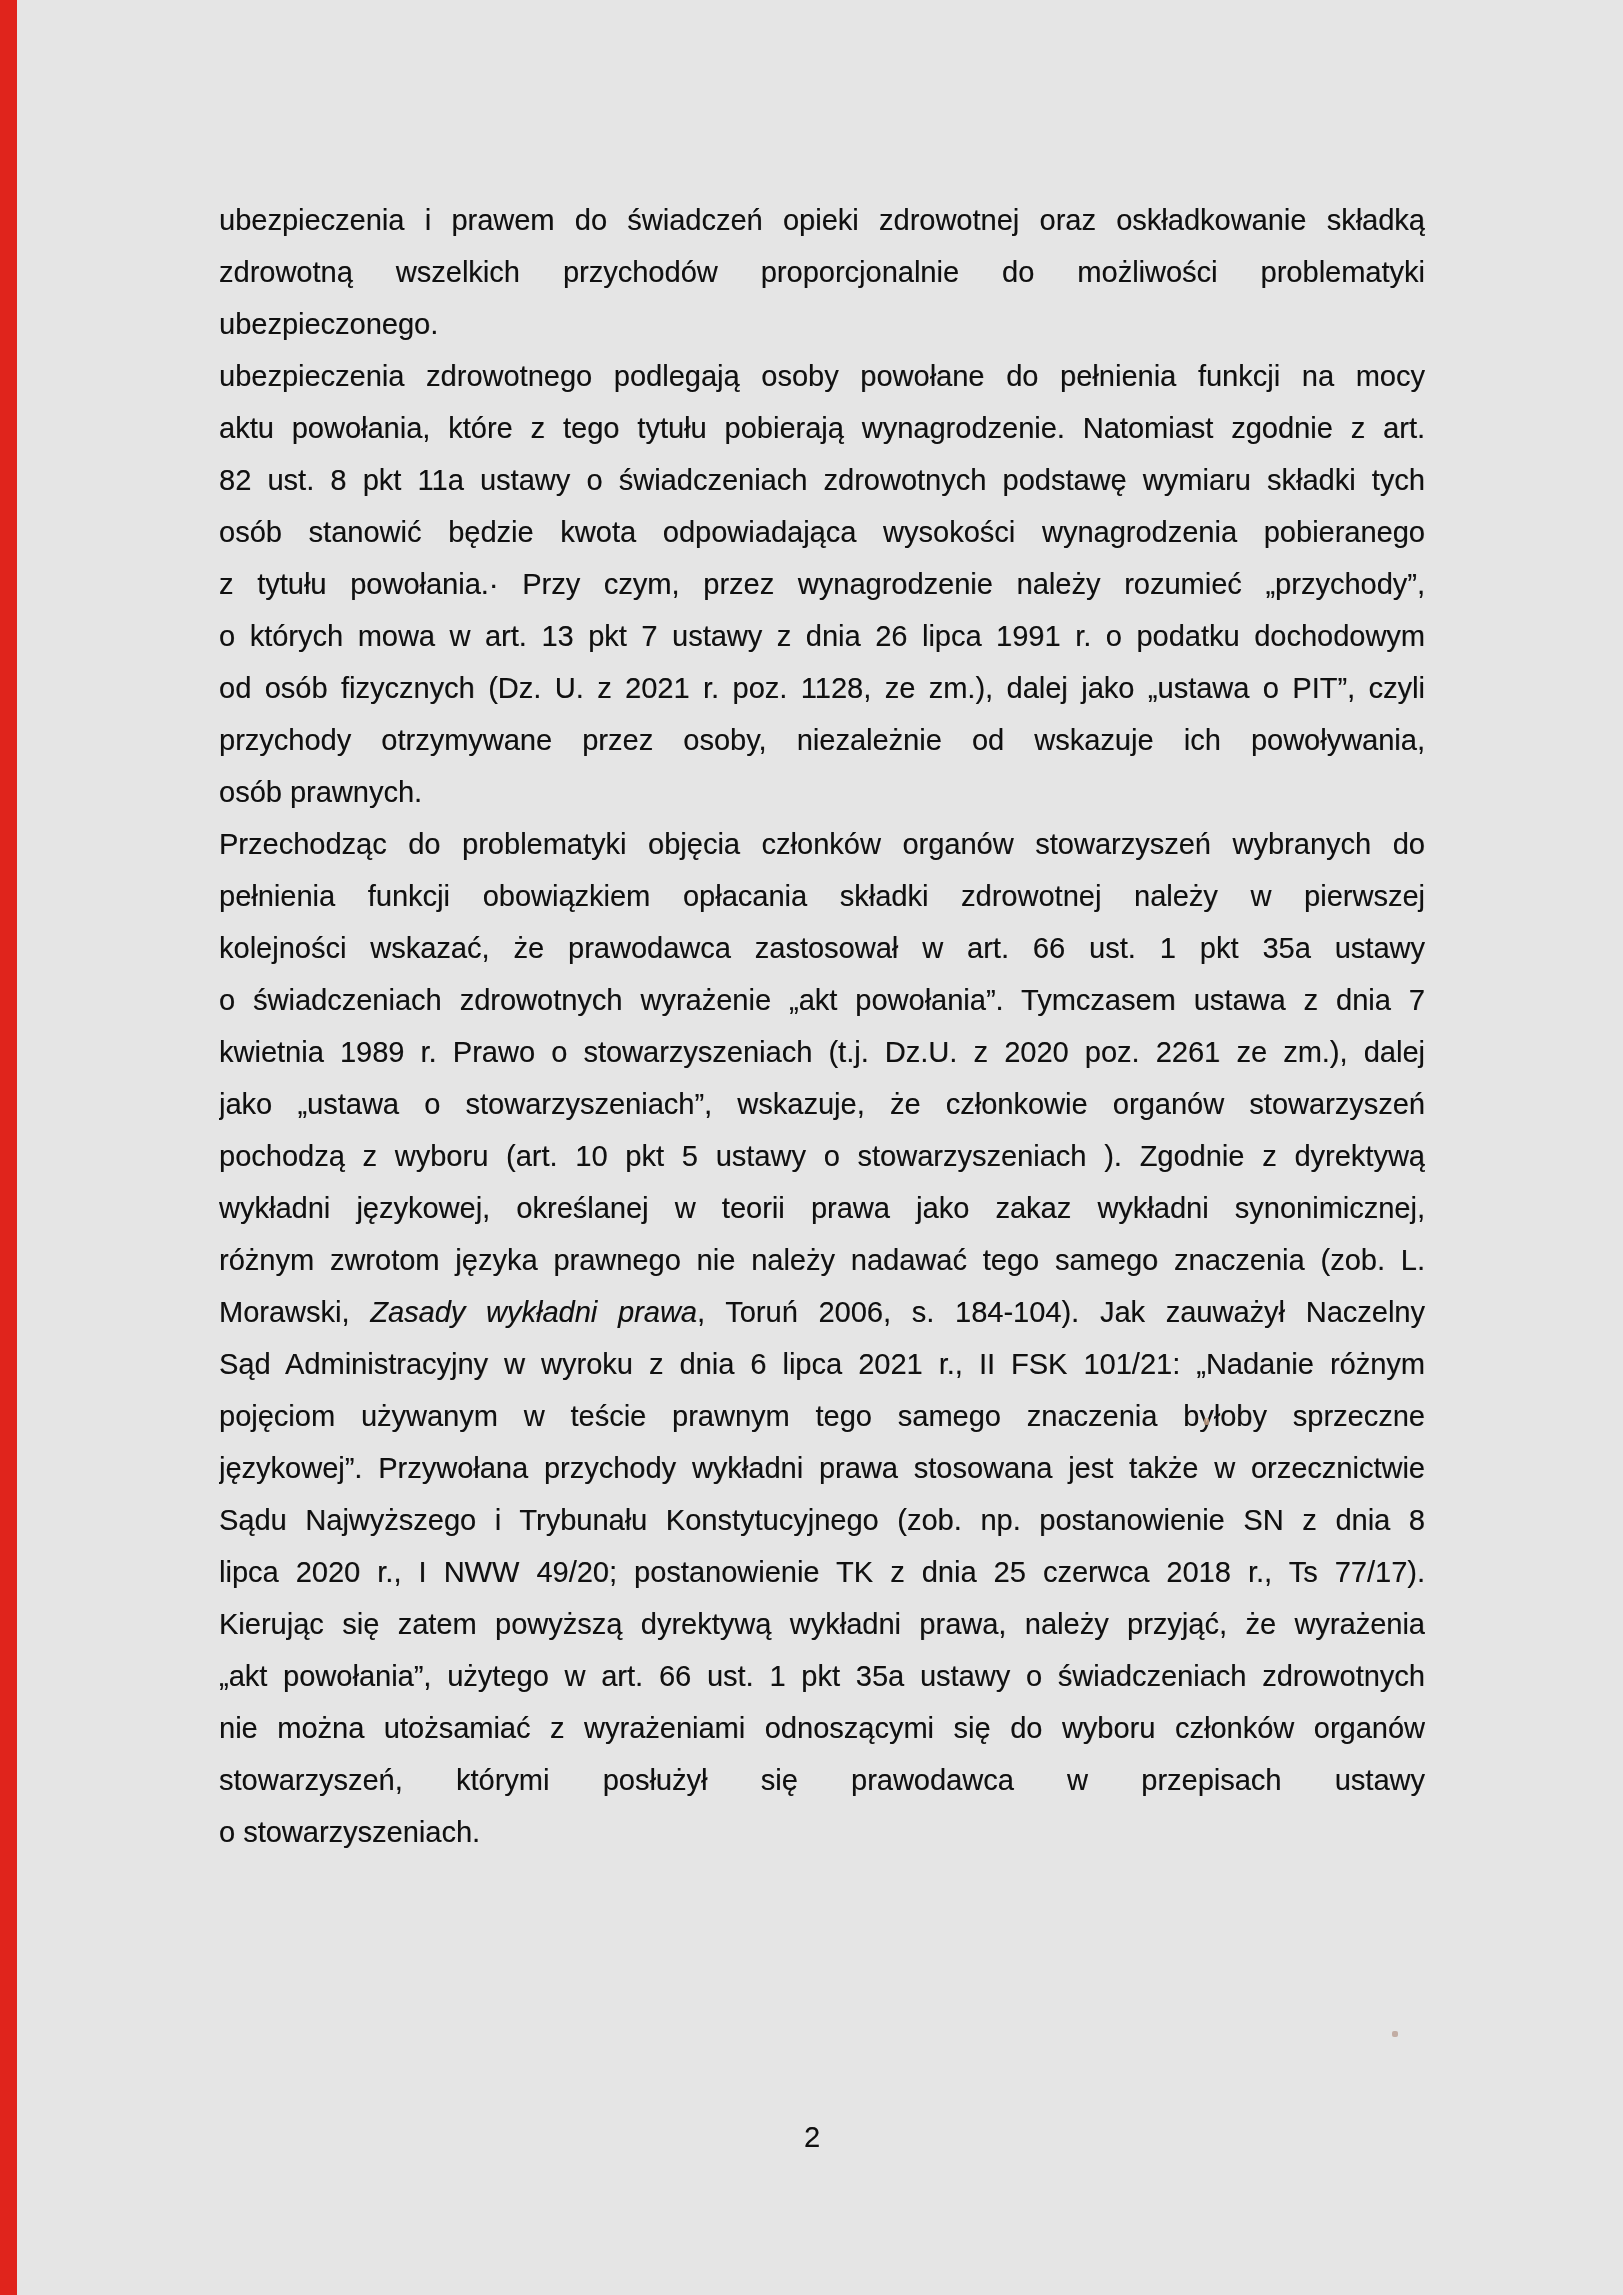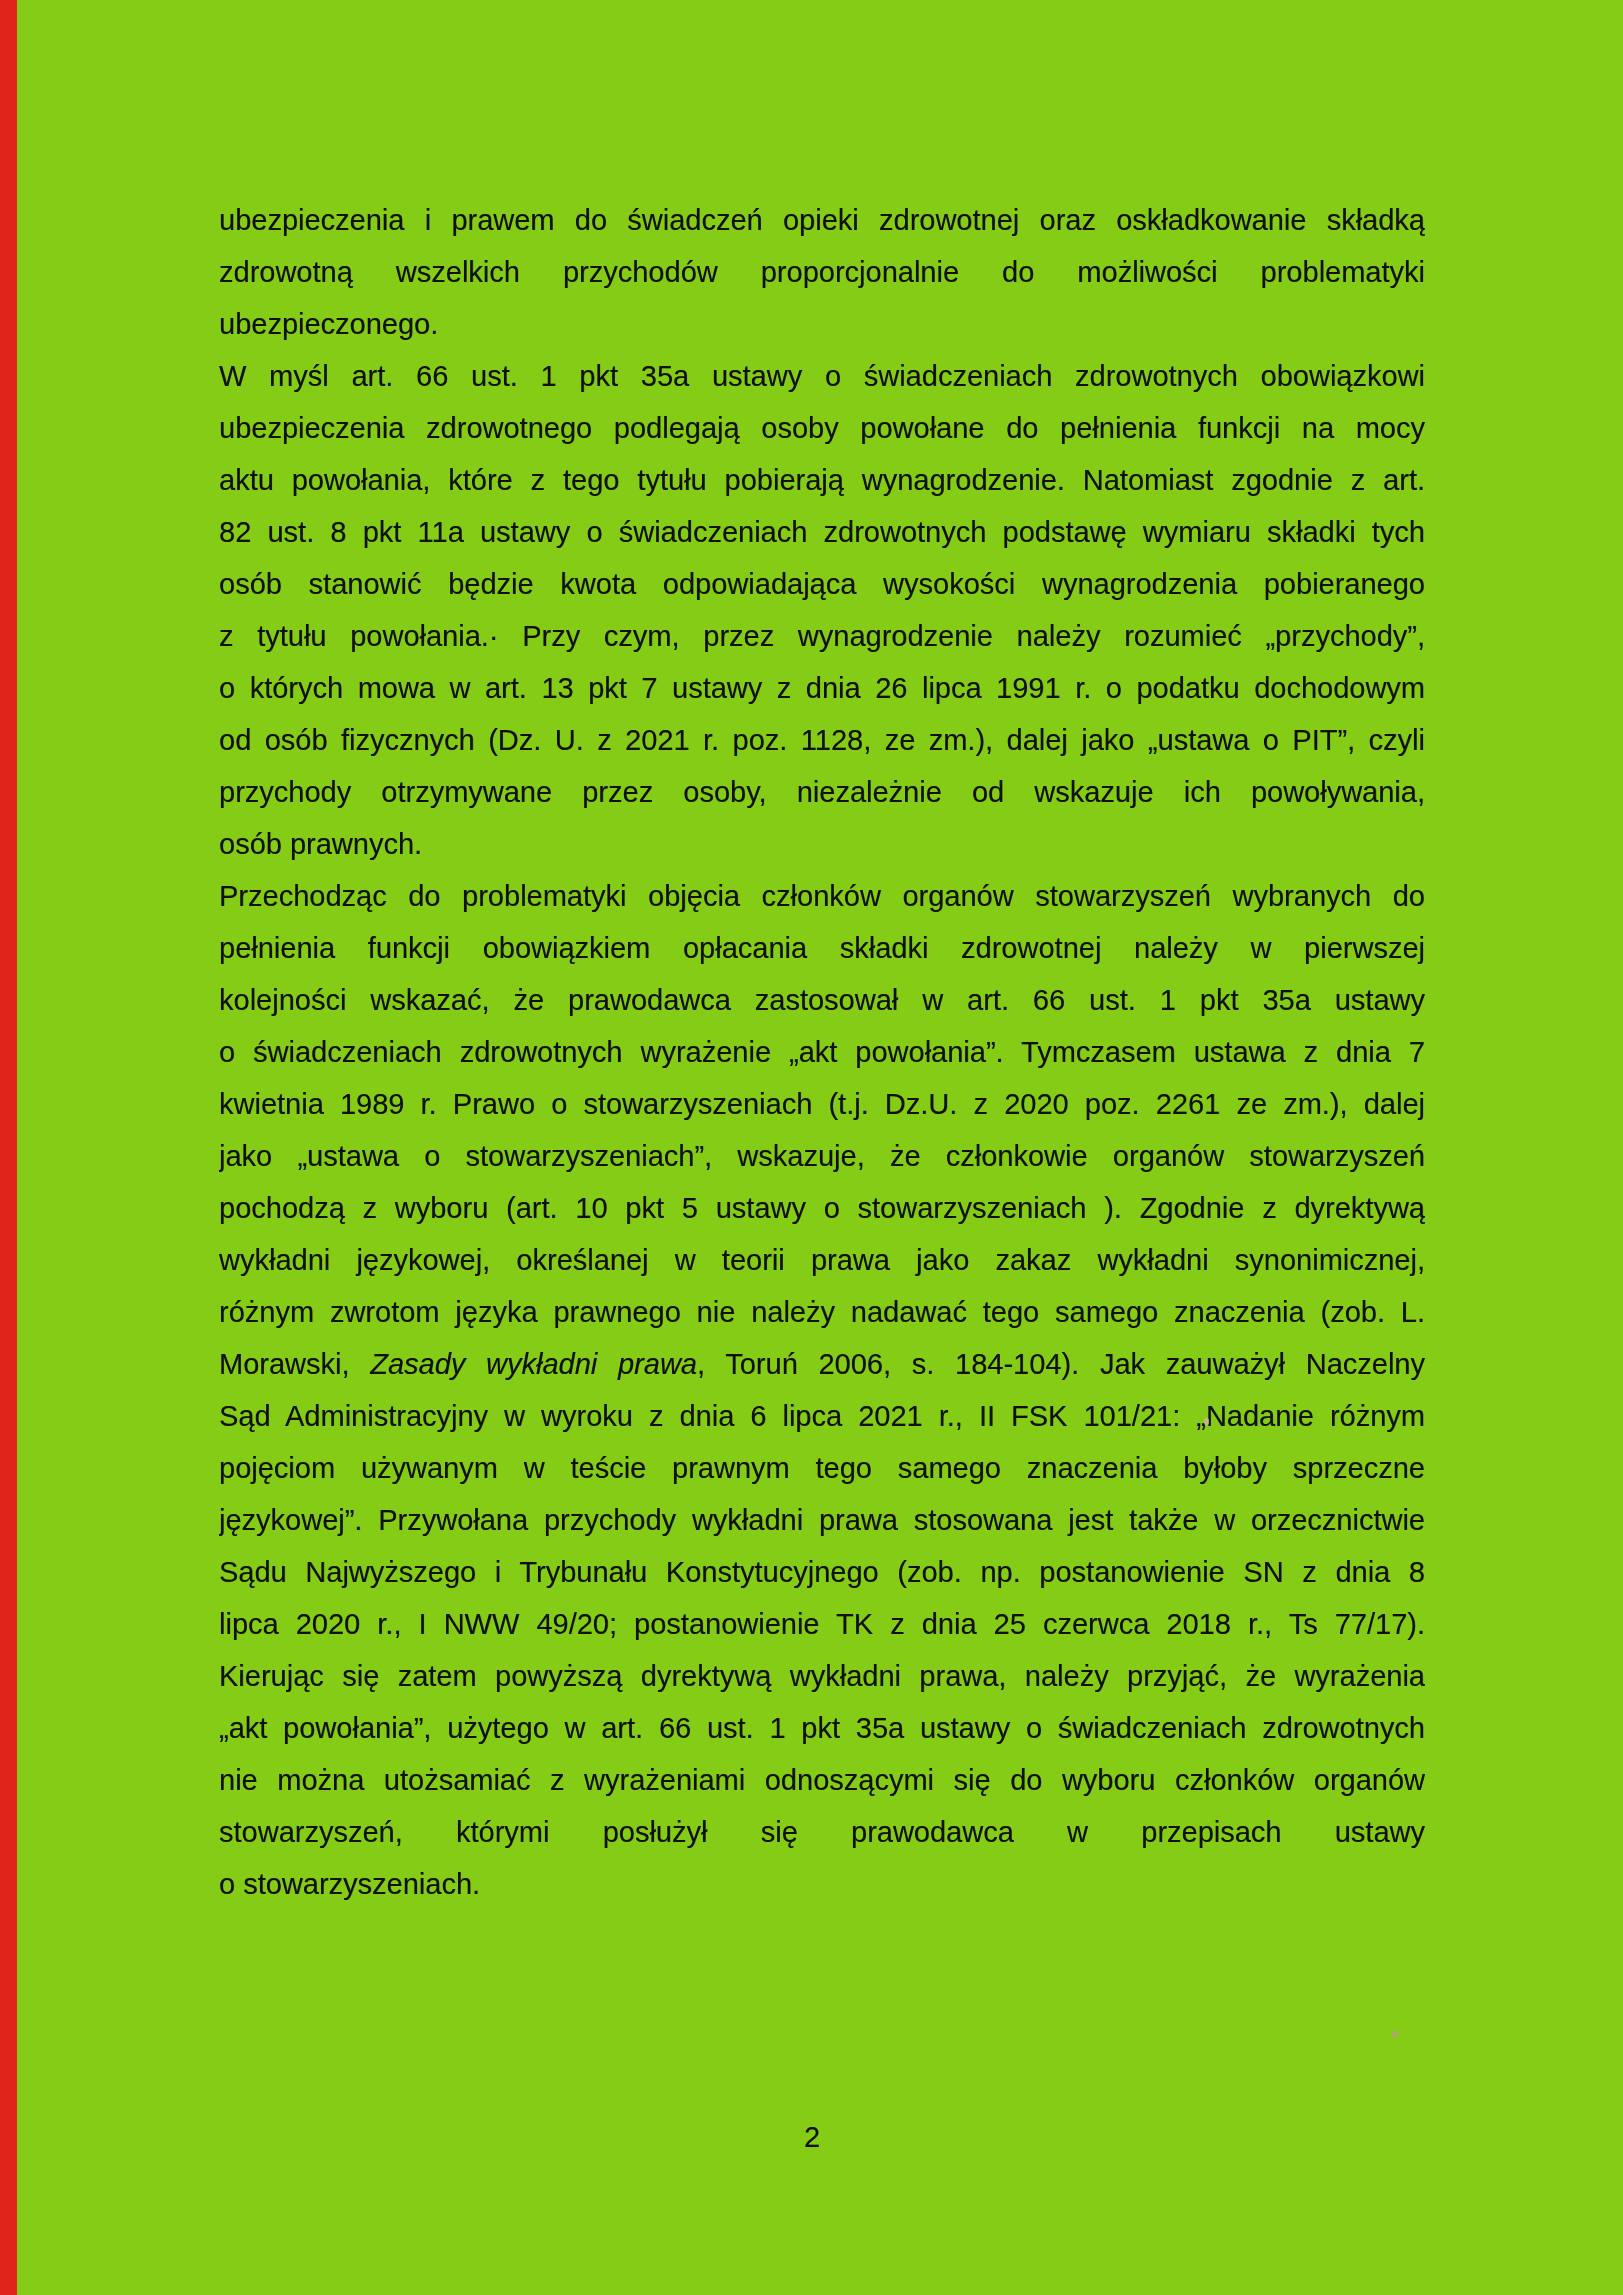--- a/index.html
+++ b/index.html
@@ -57,30 +57,29 @@
   }
   .speck {
     position: absolute;
     border-radius: 2px;
     opacity: 0.75;
   }
 </style>
 </head>
 <body>
 
-<div class="page" style="background: #84cc16; color: rgb(16, 16, 16);">
+<div class="page" style="background: #e5e5e5; color: rgb(16, 16, 16);">
   <div class="edge-stripe" style="background: rgb(224, 36, 28);"></div>
   <div class="document-body">
       <div class="paragraph">
         <div class="line">ubezpieczenia i prawem do świadczeń opieki zdrowotnej oraz oskładkowanie składką</div>
         <div class="line">zdrowotną wszelkich przychodów proporcjonalnie do możliwości problematyki</div>
         <div class="line para-end">ubezpieczonego.</div>
       </div>
       <div class="paragraph">
-        <div class="line">W myśl art. 66 ust. 1 pkt 35a ustawy o świadczeniach zdrowotnych obowiązkowi</div>
         <div class="line">ubezpieczenia zdrowotnego podlegają osoby powołane do pełnienia funkcji na mocy</div>
         <div class="line">aktu powołania, które z tego tytułu pobierają wynagrodzenie. Natomiast zgodnie z art.</div>
         <div class="line">82 ust. 8 pkt 11a ustawy o świadczeniach zdrowotnych podstawę wymiaru składki tych</div>
         <div class="line">osób stanowić będzie kwota odpowiadająca wysokości wynagrodzenia pobieranego</div>
         <div class="line">z tytułu powołania.· Przy czym, przez wynagrodzenie należy rozumieć „przychody”,</div>
         <div class="line">o których mowa w art. 13 pkt 7 ustawy z dnia 26 lipca 1991 r. o podatku dochodowym</div>
         <div class="line">od osób fizycznych (Dz. U. z 2021 r. poz. 1128, ze zm.), dalej jako „ustawa o PIT”, czyli</div>
         <div class="line">przychody otrzymywane przez osoby, niezależnie od wskazuje ich powoływania,</div>
         <div class="line para-end">osób prawnych.</div>
       </div>

